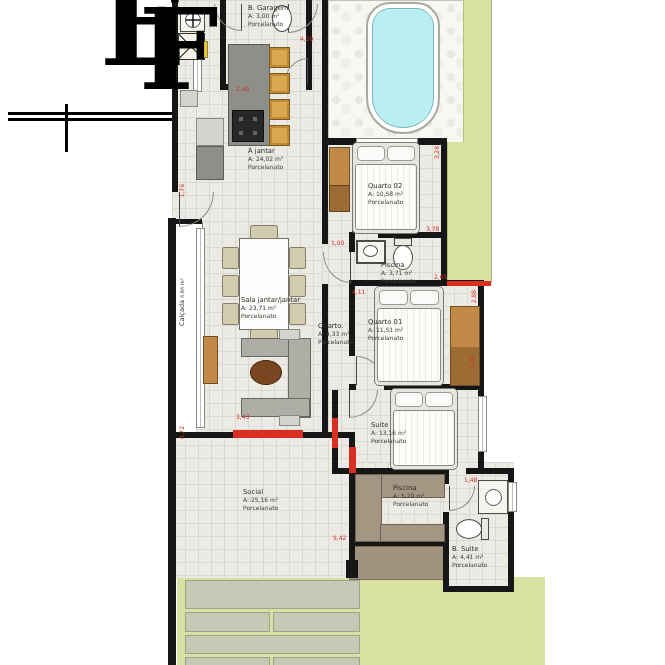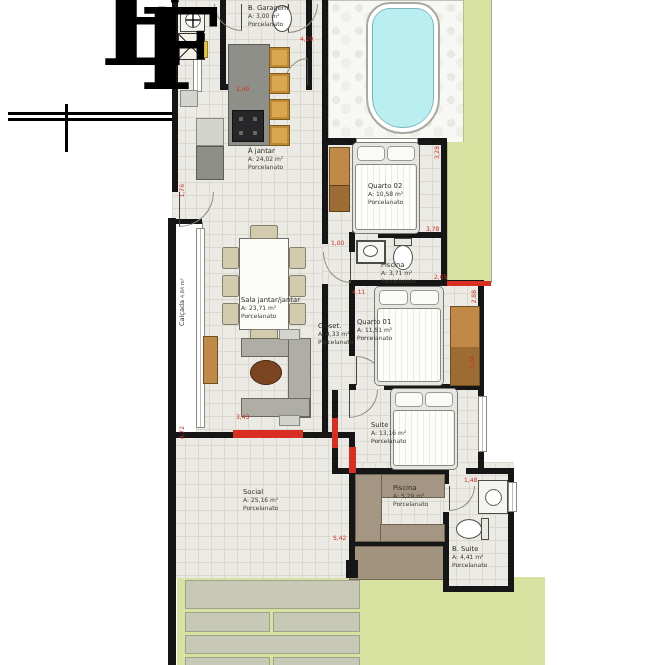--- a/index.html
+++ b/index.html
@@ -240,25 +240,25 @@
     <div class="nm">Quarto 02</div>
     <div>A: 10,58 m²</div>
     <div>Porcelanato</div>
   </div>
   <div class="lbl" style="left:381px;top:261px">
     <div class="nm">Piscina</div>
     <div>A: 3,71 m²</div>
     <div>Porcelanato</div>
   </div>
   <div class="lbl" style="left:318px;top:322px">
-    <div class="nm">Closet.</div>
+    <div class="nm">Quarto.</div>
     <div>A: 4,33 m²</div>
     <div>Porcelanato</div>
   </div>
-  <div class="lbl" style="left:357px;top:318px">
+  <div class="lbl" style="left:368px;top:318px">
     <div class="nm">Quarto 01</div>
     <div>A: 11,51 m²</div>
     <div>Porcelanato</div>
   </div>
   <div class="lbl" style="left:241px;top:296px">
     <div class="nm">Sala jantar/jantar</div>
     <div>A: 23,71 m²</div>
     <div>Porcelanato</div>
   </div>
   <div class="lbl" style="left:371px;top:421px">

